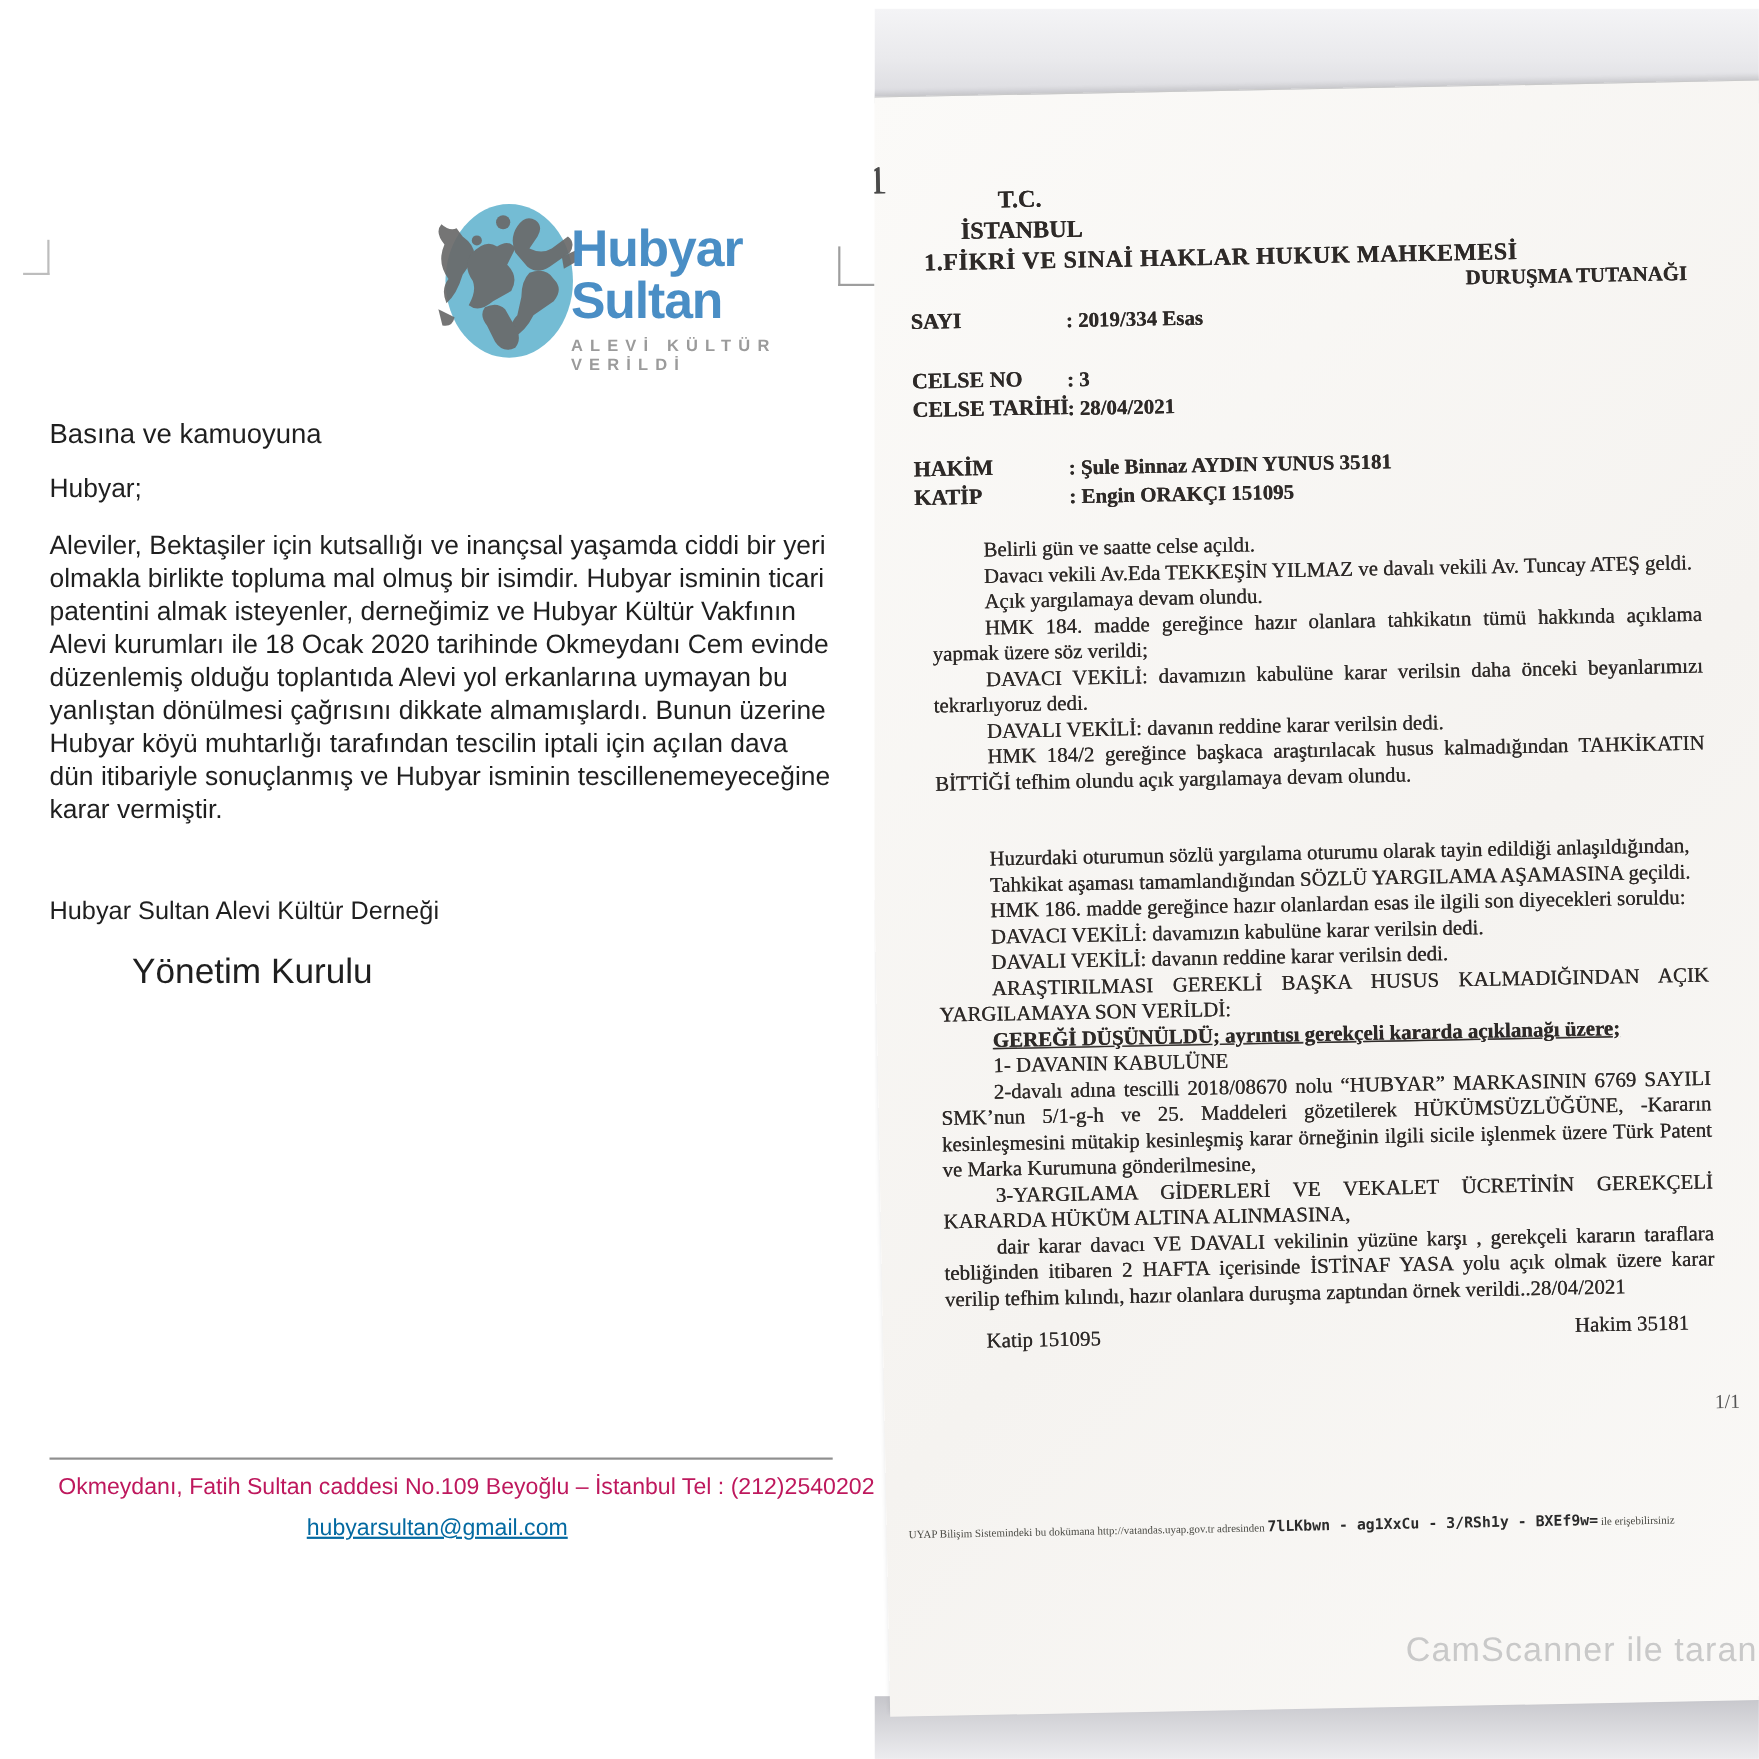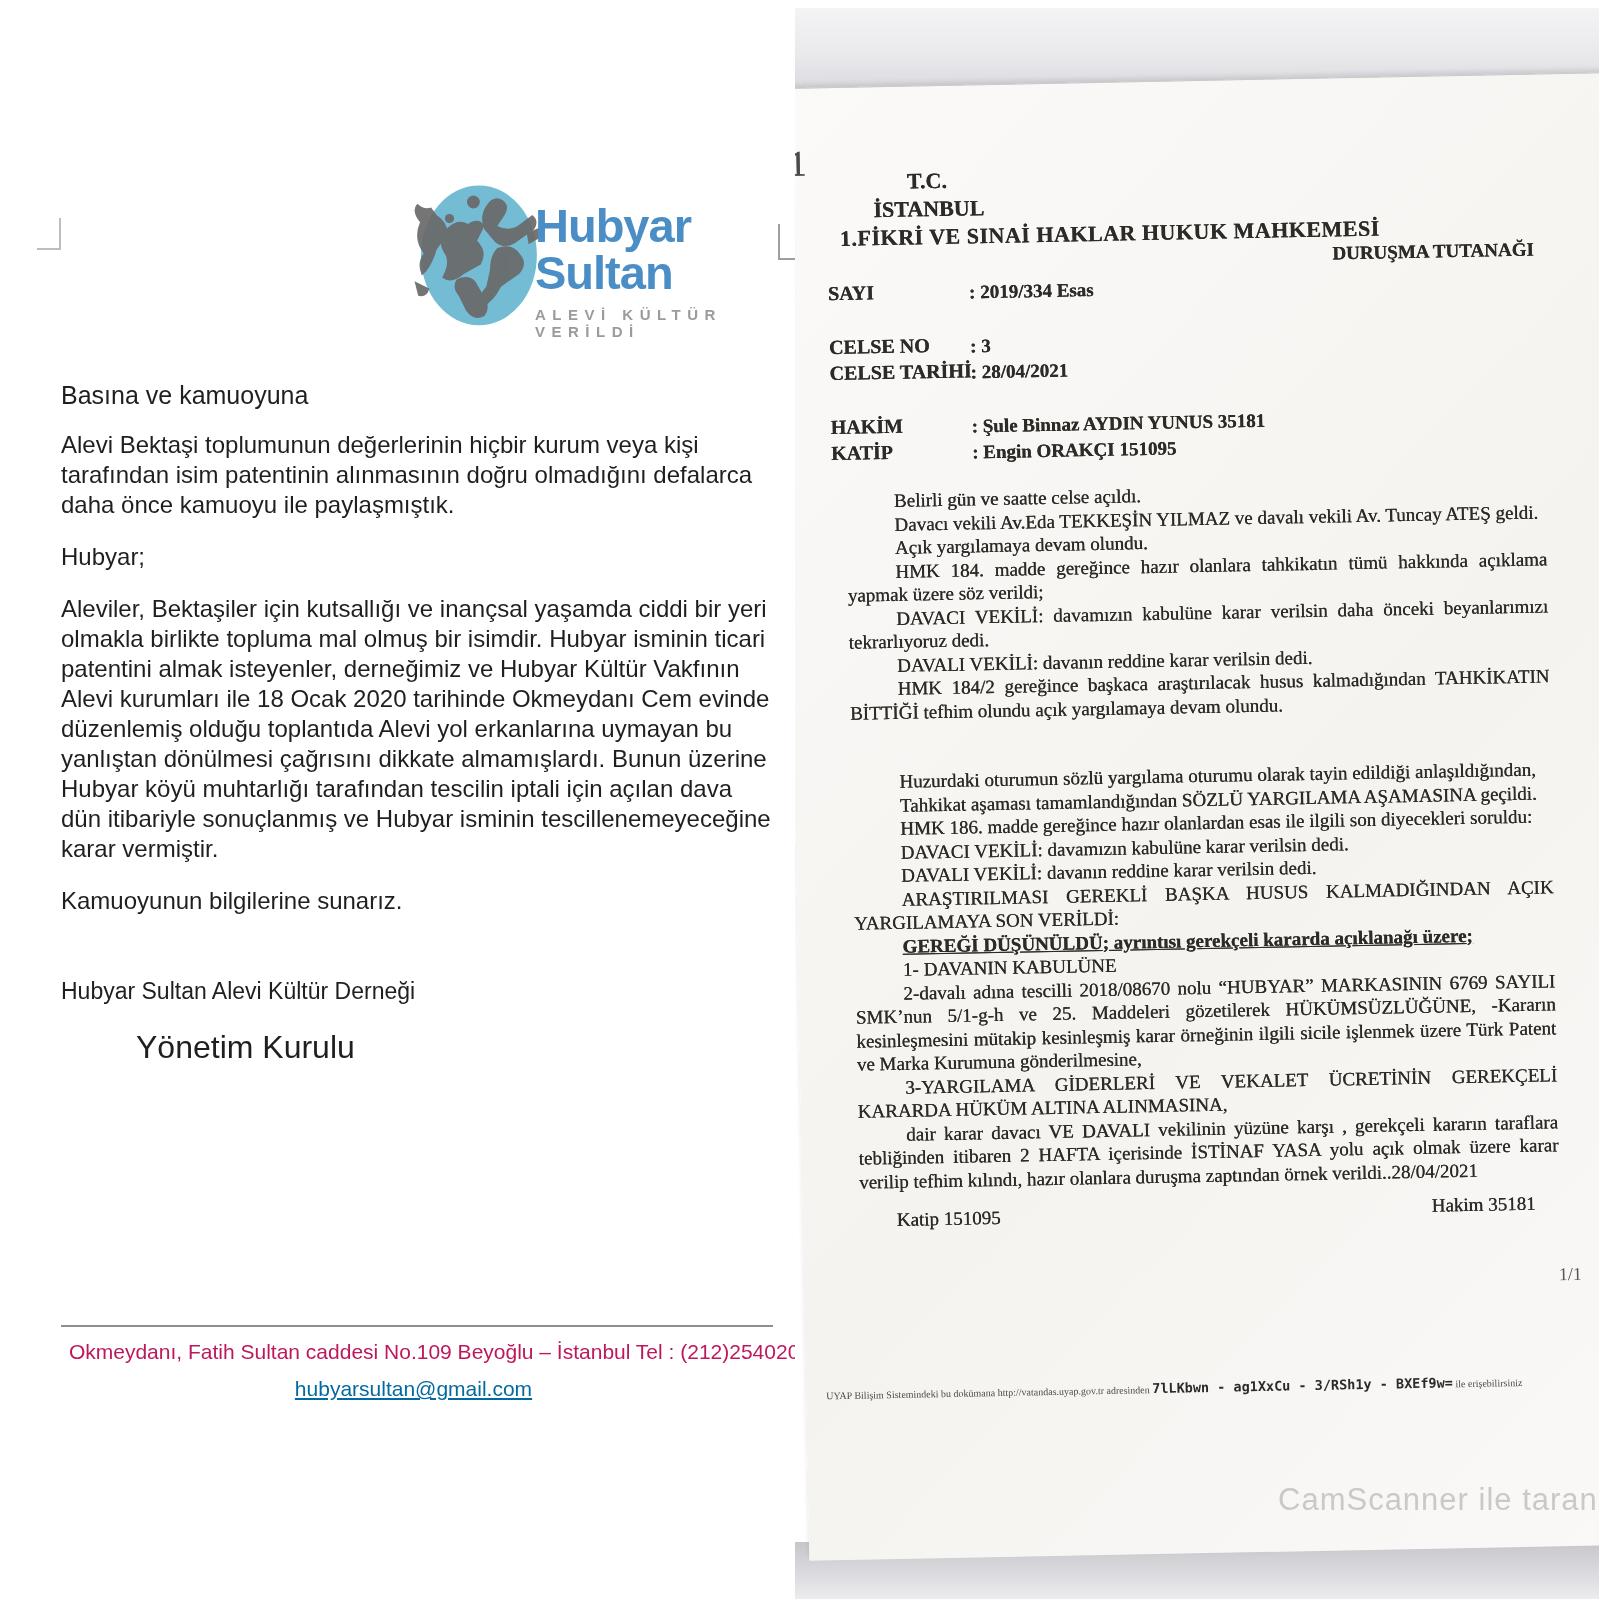--- a/index.html
+++ b/index.html
@@ -2,21 +2,21 @@
 <html><head>
 <meta charset="utf-8">
 <style>
   html,body{margin:0;padding:0;}
   body{
     width:1599px;height:1599px;position:relative;overflow:hidden;
     background:#ffffff;
     font-family:"Liberation Sans",sans-serif;
   }
   
-  .left-doc{position:absolute;left:16px;top:0;width:795px;height:1599px;background:#ffffff;}
+  .left-doc{position:absolute;left:0;top:0;width:795px;height:1599px;background:#ffffff;}
   .corner-mark-left{
     position:absolute;left:21px;top:218px;width:22px;height:30px;
     border-right:2px solid #bdbdbd;border-bottom:2px solid #bdbdbd;
   }
   .corner-mark-right{
     position:absolute;left:762px;top:224px;width:50px;height:34px;
     border-left:2px solid #9e9e9e;border-bottom:2px solid #9e9e9e;
   }
   .logo-wrap{position:absolute;left:393px;top:176px;display:flex;align-items:flex-start;}
   .logo-emblem{width:138px;height:156px;flex:0 0 auto;}
@@ -91,24 +91,22 @@
       </g>
     </svg>
     <div class="logo-text">
       <div class="logo-name">Hubyar Sultan</div>
       <div class="logo-sub">ALEVİ KÜLTÜR VERİLDİ</div>
     </div>
   </div>
 
   <div class="press-col">
     <p class="press-heading">Basına ve kamuoyuna</p>
-    <p class="press-p">Alevi Bektaşi toplumunun değerlerinin hiçbir kurum veya kişi tarafından isim patentinin alınmasının doğru olmadığını defalarca daha önce kamuoyu ile paylaşmıştık.</p>
     <p class="press-p">Hubyar;</p>
     <p class="press-p">Aleviler, Bektaşiler için kutsallığı ve inançsal yaşamda ciddi bir yeri olmakla birlikte topluma mal olmuş bir isimdir. Hubyar isminin ticari patentini almak isteyenler, derneğimiz ve Hubyar Kültür Vakfının Alevi kurumları ile 18 Ocak 2020 tarihinde Okmeydanı Cem evinde düzenlemiş olduğu toplantıda Alevi yol erkanlarına uymayan bu yanlıştan dönülmesi çağrısını dikkate almamışlardı. Bunun üzerine  Hubyar köyü muhtarlığı tarafından tescilin iptali için açılan dava dün itibariyle sonuçlanmış ve Hubyar isminin tescillenemeyeceğine karar vermiştir.</p>
-    <p class="press-p">Kamuoyunun bilgilerine sunarız.</p>
     <p class="press-p press-sig1">Hubyar Sultan Alevi Kültür Derneği</p>
     <p class="press-p press-sig2">Yönetim Kurulu</p>
   </div>
 
   <div class="press-footer-rule"></div>
   <div class="press-footer-addr">Okmeydanı, Fatih Sultan caddesi No.109 Beyoğlu – İstanbul Tel : (212)2540202</div>
   <div class="press-footer-email">
     <a href="#">hubyarsultan@gmail.com</a>
   </div>
 </div>

